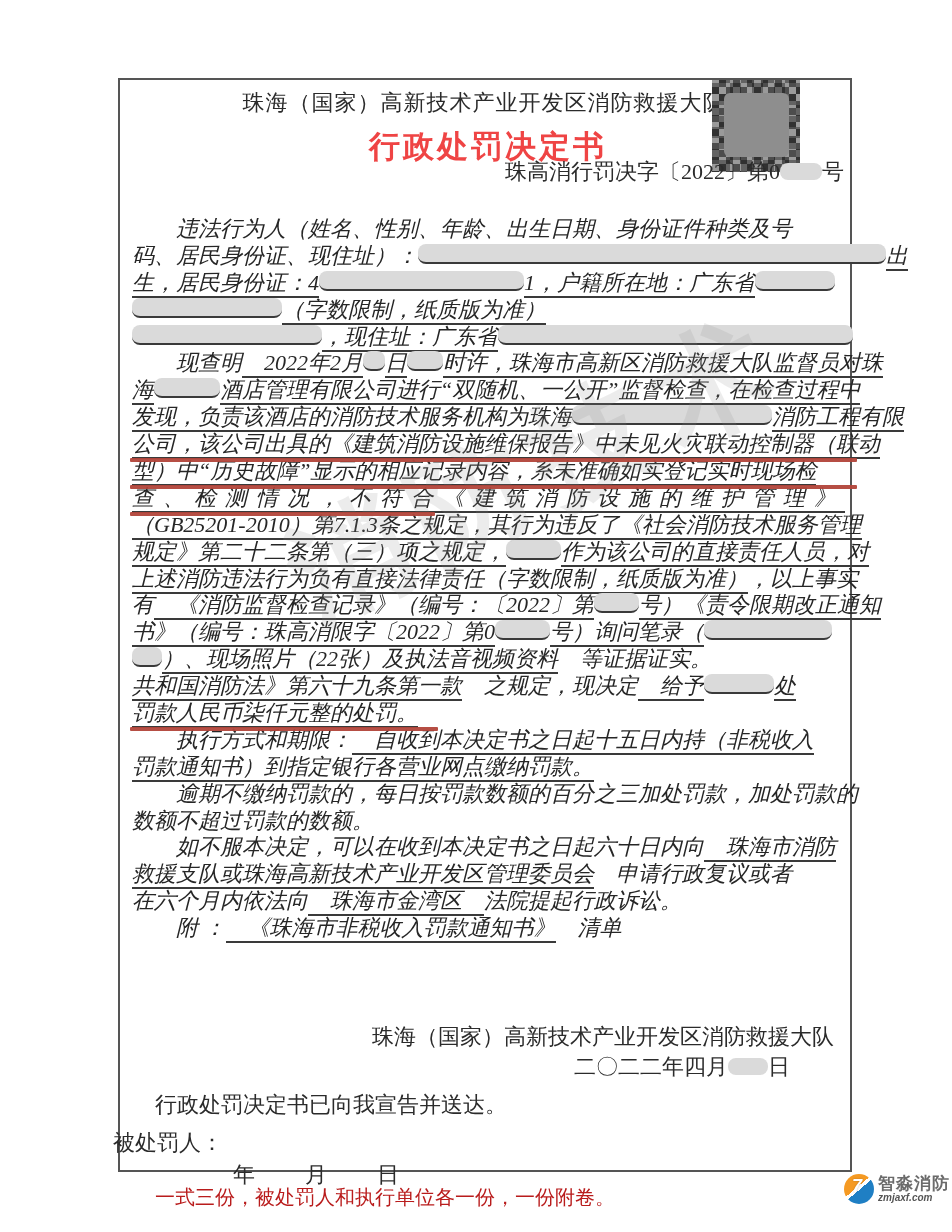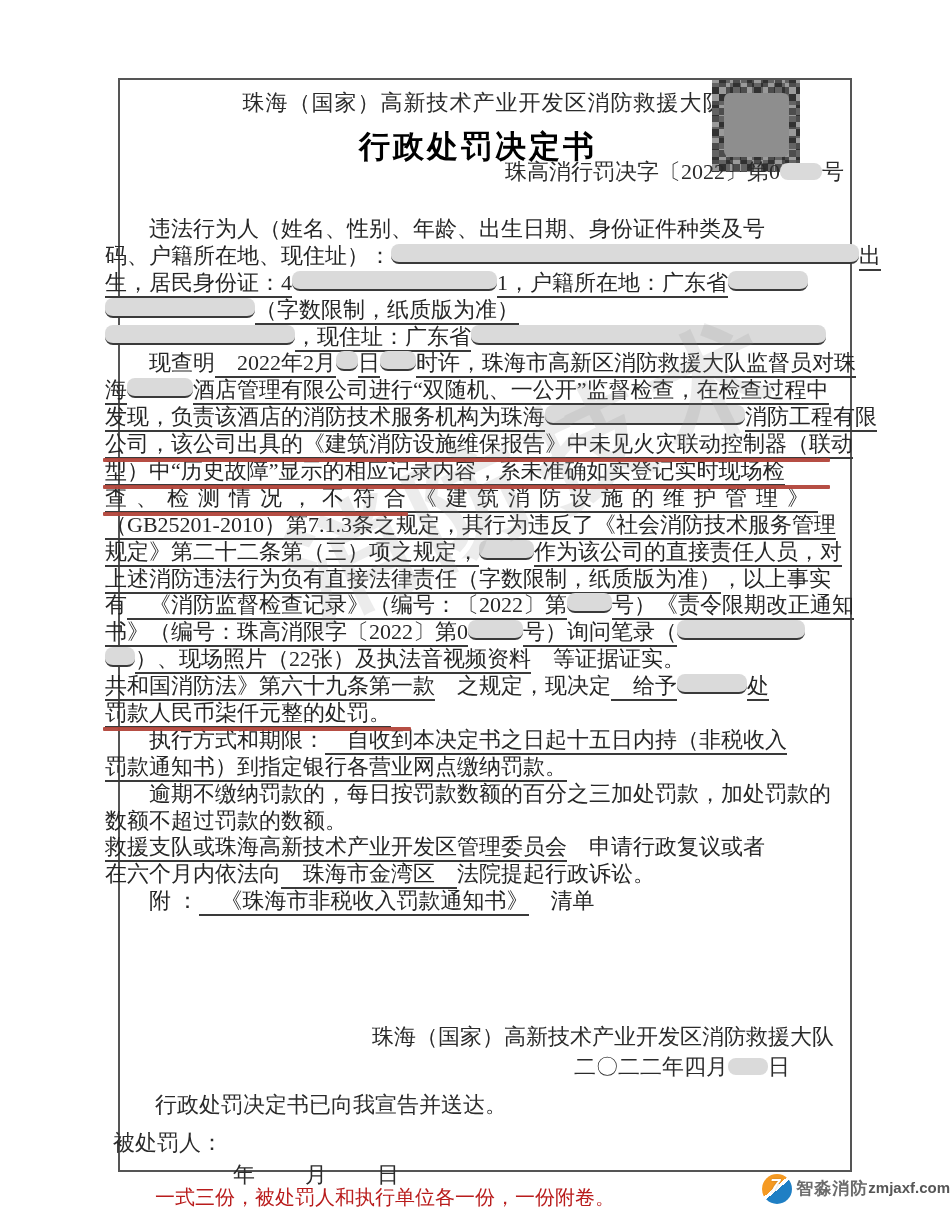--- a/index.html
+++ b/index.html
@@ -18,28 +18,28 @@
   }
   .stamp{
     position:absolute;left:712px;top:80px;width:88px;height:92px;
     background:
       repeating-conic-gradient(#5a5a5a 0% 25%, #b5b5b5 0% 50%) 0 0/14px 14px,
       repeating-conic-gradient(#8c8c8c 0% 25%, #d9d9d9 0% 50%) 7px 3px/22px 22px;
     background-blend-mode:multiply;
   }
   .stamp-core{position:absolute;inset:13px 11px 15px 12px;background:#8e8e8e;border-radius:6px;}
   .doc-title{
-    position:absolute;left:112px;top:126px;width:732px;text-align:center;
+    position:absolute;left:122px;top:126px;width:732px;text-align:center;
     font-family:"Liberation Sans","DejaVu Sans",sans-serif;
-    font-size:31px;font-weight:bold;letter-spacing:3px;color:#000000;white-space:nowrap;
+    font-size:31px;font-weight:bold;letter-spacing:3px;color:#ef4444;white-space:nowrap;
   }
   .doc-no{
     position:absolute;top:157px;right:108px;font-size:22px;color:#2b2b2b;white-space:nowrap;
   }
-  .doc-body{position:absolute;left:105px;top:216px;width:727px;}
+  .doc-body{position:absolute;left:132px;top:216px;width:727px;font-style:italic;}
   .bl{position:relative;height:26.9px;white-space:nowrap;font-size:22px;line-height:25px;color:#262626;}
   .u{border-bottom:2px solid #3a3a3a;padding-bottom:1px;}
   .blob{
     display:inline-block;height:17px;background:#dadada;border-radius:8px;
     vertical-align:-1px;filter:blur(.5px);
   }
   .spread{letter-spacing:9px;}
   .red-bar{
     position:absolute;left:-2px;bottom:-4px;height:4px;background:#b2443a;
     opacity:.95;border-radius:1px;z-index:3;
@@ -64,44 +64,44 @@
   }
   .logo-mark{
     width:30px;height:30px;border-radius:50%;
     background:linear-gradient(140deg,#f59a23 0 44%,#ffffff 44% 52%,#1f7fc4 52% 100%);
     position:relative;flex:0 0 auto;
   }
   .logo-mark span{
     position:absolute;left:8px;top:2px;color:#fff;font-weight:bold;font-size:18px;
     font-style:italic;text-shadow:0 0 2px rgba(0,0,0,.25);
   }
-  .logo-text{display:flex;flex-direction:row;line-height:1.05;}
+  .logo-text{display:flex;flex-direction:column;line-height:1.05;}
   .logo-cn{font-size:17px;color:#6b6b6b;font-weight:bold;letter-spacing:1px;}
-  .logo-en{font-size:15px;color:#555;font-weight:bold;}
+  .logo-en{font-size:10px;color:#555;font-weight:bold;font-style:italic;}
 </style>
 </head>
 <body>
 
 <div class="page-border"></div>
 
 <div class="org-header">珠海（国家）高新技术产业开发区消防救援大队</div>
 
 <div class="stamp">
   <div class="stamp-core"></div>
 </div>
 
 <div class="doc-title">行政处罚决定书</div>
 
 <div class="doc-no">
   <span>珠高消行罚决字〔2022〕第0</span><span class="blob" style="width:42px"></span><span>号</span>
 </div>
 
 <div class="doc-body">
     <div class="bl"><span class="">　　违法行为人（姓名、性别、年龄、出生日期、身份证件种类及号</span></div>
-    <div class="bl"><span class="">码、户籍所在地、现住址）：</span><span class="blob u" style="width: 468px;"></span><span class="u">出</span></div>
+    <div class="bl"><span class="">码、居民身份证、现住址）：</span><span class="blob u" style="width: 468px;"></span><span class="u">出</span></div>
     <div class="bl"><span class="u">生，居民身份证：4</span><span class="blob u" style="width: 205px;"></span><span class="u">1，户籍所在地：广东省</span><span class="blob u" style="width: 80px;"></span></div>
     <div class="bl"><span class="blob u" style="width: 150px;"></span><span class="u">（字数限制，纸质版为准）</span></div>
     <div class="bl"><span class="blob u" style="width: 190px;"></span><span class="u">，现住址：广东省</span><span class="blob u" style="width: 355px;"></span></div>
     <div class="bl"><span class="">　　现查明</span><span class="u">　2022年2月</span><span class="blob u" style="width: 22px;"></span><span class="u">日</span><span class="blob u" style="width: 36px;"></span><span class="u">时许，珠海市高新区消防救援大队监督员对珠</span></div>
     <div class="bl"><span class="u">海</span><span class="blob u" style="width: 66px;"></span><span class="u">酒店管理有限公司进行“双随机、一公开”监督检查，在检查过程中</span></div>
     <div class="bl"><span class="u">发现，负责该酒店的消防技术服务机构为珠海</span><span class="blob u" style="width: 200px;"></span><span class="u">消防工程有限</span></div>
     <div class="bl"><span class="u">公司，该公司出具的《建筑消防设施维保报告》中未见火灾联动控制器（联动</span><div class="red-bar" style="width: 100%;"></div></div>
     <div class="bl"><span class="u">型）中“历史故障”显示的相应记录内容，系未准确如实登记实时现场检</span><div class="red-bar" style="width: 100%;"></div></div>
     <div class="bl spread"><span class="u">查、检测情况，不符合《建筑消防设施的维护管理》</span><div class="red-bar" style="width: 305px;"></div></div>
     <div class="bl"><span class="u">（GB25201-2010）第7.1.3条之规定，其行为违反了《社会消防技术服务管理</span></div>
@@ -109,20 +109,21 @@
     <div class="bl"><span class="u">上述消防违法行为负有直接法律责任（字数限制，纸质版为准）</span><span class="">，以上事实</span></div>
     <div class="bl"><span class="">有</span><span class="u">　《消防监督检查记录》（编号：〔2022〕第</span><span class="blob u" style="width: 45px;"></span><span class="u">号）《责令限期改正通知</span></div>
     <div class="bl"><span class="u">书》（编号：珠高消限字〔2022〕第0</span><span class="blob u" style="width: 55px;"></span><span class="u">号）询问笔录（</span><span class="blob u" style="width: 128px;"></span></div>
     <div class="bl"><span class="blob u" style="width: 30px;"></span><span class="u">）、现场照片（22张）及执法音视频资料</span><span class="">　等证据证实。</span></div>
     <div class="bl"><span class="u">共和国消防法》第六十九条第一款</span><span class="">　之规定，现决定</span><span class="u">　给予</span><span class="blob u" style="width: 70px;"></span><span class="u">处</span></div>
     <div class="bl"><span class="u">罚款人民币柒仟元整的处罚。</span><div class="red-bar" style="width: 308px;"></div></div>
     <div class="bl"><span class="">　　执行方式和期限：</span><span class="u">　自收到本决定书之日起十五日内持（非税收入</span></div>
     <div class="bl"><span class="u">罚款通知书）到指定银行各营业网点缴纳罚款。</span></div>
     <div class="bl"><span class="">　　逾期不缴纳罚款的，每日按罚款数额的百分之三加处罚款，加处罚款的</span></div>
     <div class="bl"><span class="">数额不超过罚款的数额。</span></div>
+    <div class="bl"><span class="">　　如不服本决定，可以在收到本决定书之日起六十日内向</span><span class="u">　珠海市消防</span></div>
     <div class="bl"><span class="u">救援支队或珠海高新技术产业开发区管理委员会</span><span class="">　申请行政复议或者</span></div>
     <div class="bl"><span class="">在六个月内依法向</span><span class="u">　珠海市金湾区　</span><span class="">法院提起行政诉讼。</span></div>
     <div class="bl"><span class="">　　附 ：</span><span class="u">　《珠海市非税收入罚款通知书》</span><span class="">　清单</span></div>
   </div>
 
 <div class="watermark">消防技术</div>
 
 <div class="sig-block">
   <div class="sig-org">珠海（国家）高新技术产业开发区消防救援大队</div>
   <div class="sig-date">

